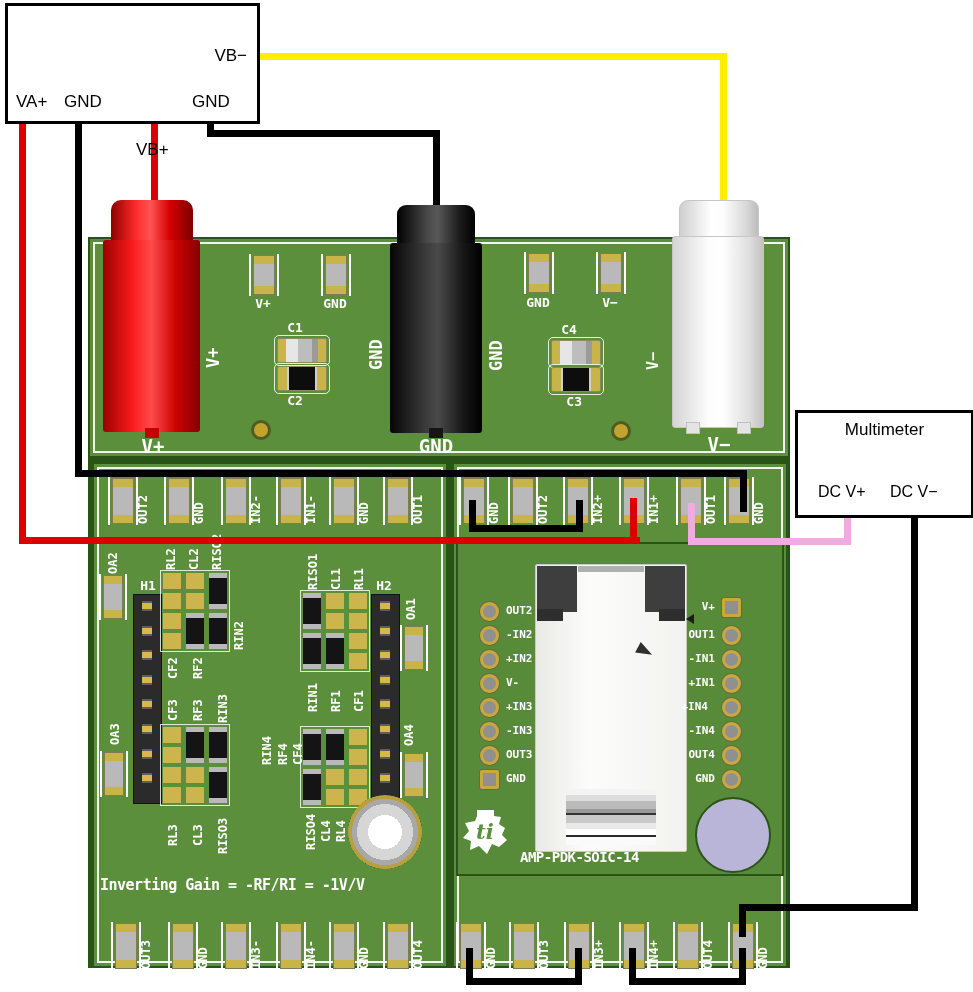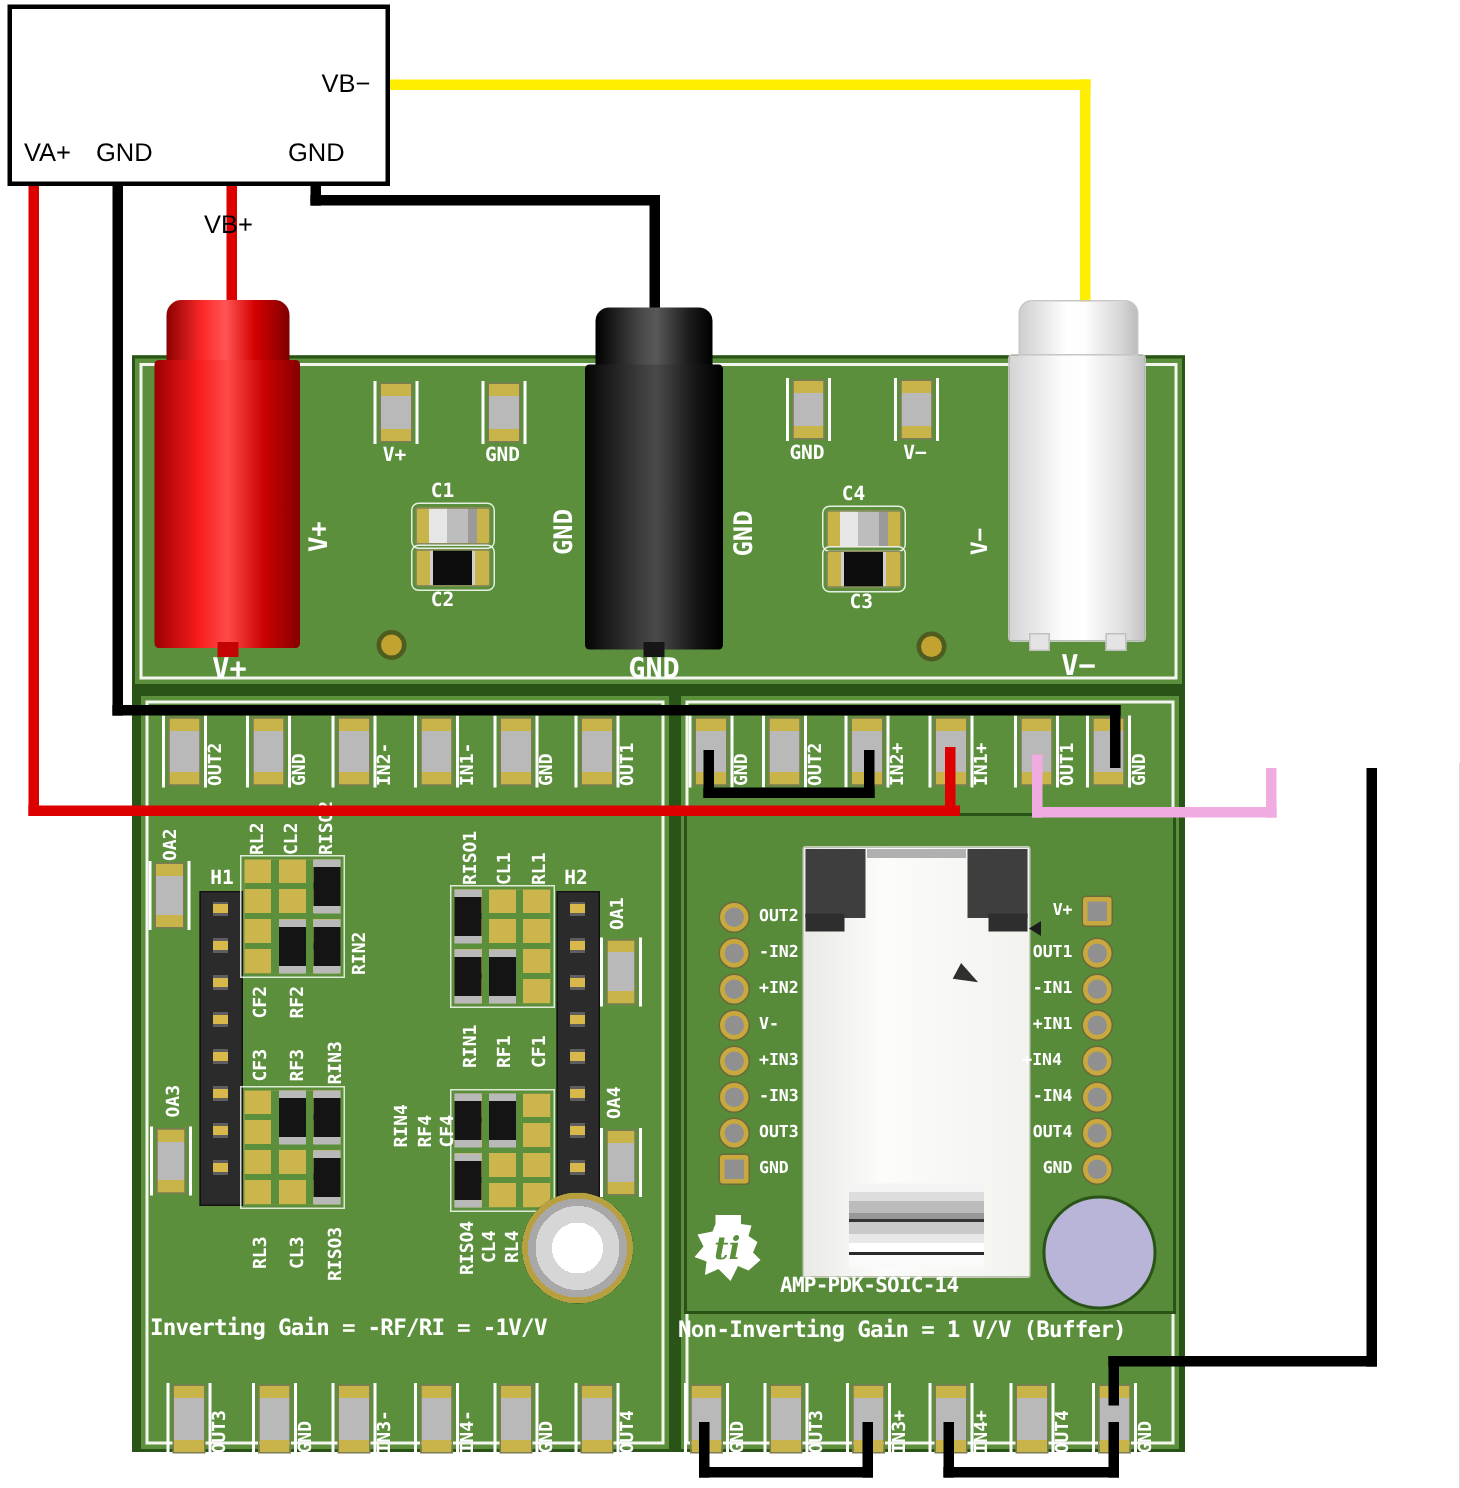--- a/index.html
+++ b/index.html
@@ -281,21 +281,20 @@
   <span class="icr" style="left:649px;top:772px;">GND</span>
   <div class="rpad" style="left:722px;top:770px;"></div>
 
   <svg class="abs" style="left:461px;top:808px;z-index:3;" width="48" height="48" viewBox="0 0 48 48">
     <polygon fill="#ffffff" points="16,2 33,2 33,8 40,9 38,16 44,20 41,27 46,32 38,39 31,36 26,46 18,38 9,42 10,33 2,30 8,23 4,15 14,13 16,8"></polygon>
     <text x="15" y="31" font-size="21" font-style="italic" font-weight="bold" fill="#5b8f3c" font-family="DejaVu Serif, serif">ti</text>
   </svg>
 
   <span class="gain" style="left:520px;top:849px;width:190px;font-size:14px;">AMP-PDK-SOIC-14</span>
   <div class="buzzer" style="left:695px;top:797px;"></div>
-  <span class="gain" style="left:452px;top:877px;width:334px;">Non-Inverting Gain = 1 V/V (Buffer)</span>
 
   <div class="pad" style="left:460px;top:923px;"></div>
   <span class="vlabel" style="left:484px;top:923px;height:46px;">GND</span>
   <div class="pad" style="left:513px;top:923px;"></div>
   <span class="vlabel" style="left:537px;top:923px;height:46px;">OUT3</span>
   <div class="pad" style="left:568px;top:923px;"></div>
   <span class="vlabel" style="left:592px;top:923px;height:46px;">IN3+</span>
   <div class="pad" style="left:623px;top:923px;"></div>
   <span class="vlabel" style="left:647px;top:923px;height:46px;">IN4+</span>
   <div class="pad" style="left:677px;top:923px;"></div>
@@ -343,14 +342,19 @@
   <div class="jack wj-tab" style="left:737px;top:422px;"></div>
 
   <div class="labelbox" style="left:5px;top:3px;width:249px;height:115px;">
     <span class="term" style="right:10px;top:40px;">VB−</span>
     <span class="term" style="left:8px;top:86px;">VA+</span>
     <span class="term" style="left:56px;top:86px;">GND</span>
     <span class="term" style="left:128px;top:86px;margin-top:48px;">VB+</span>
     <span class="term" style="left:184px;top:86px;">GND</span>
   </div>
 
+  <div class="labelbox" style="left:795px;top:410px;width:173px;height:102px;">
+    <span class="boxtitle">Multimeter</span>
+    <span class="term" style="left:20px;top:70px;font-size:16px;">DC V+</span>
+    <span class="term" style="left:92px;top:70px;font-size:16px;">DC V−</span>
+  </div>
 
 </div>
 
 </body></html>

